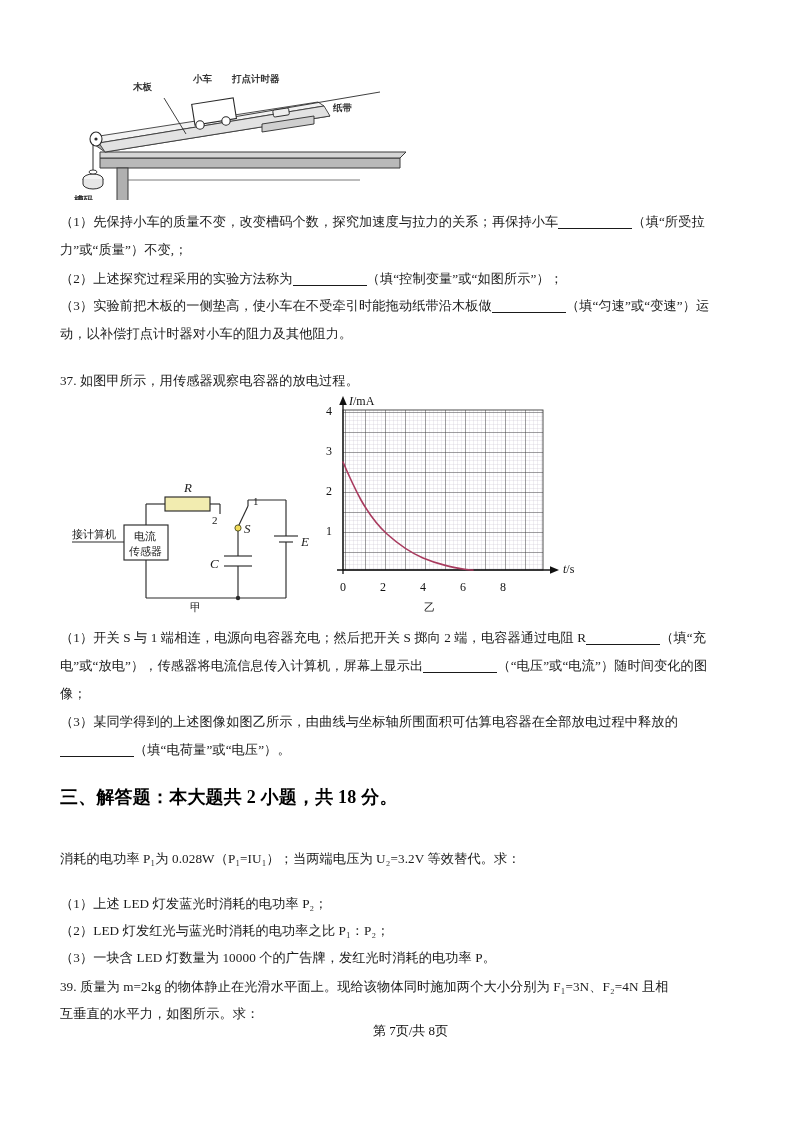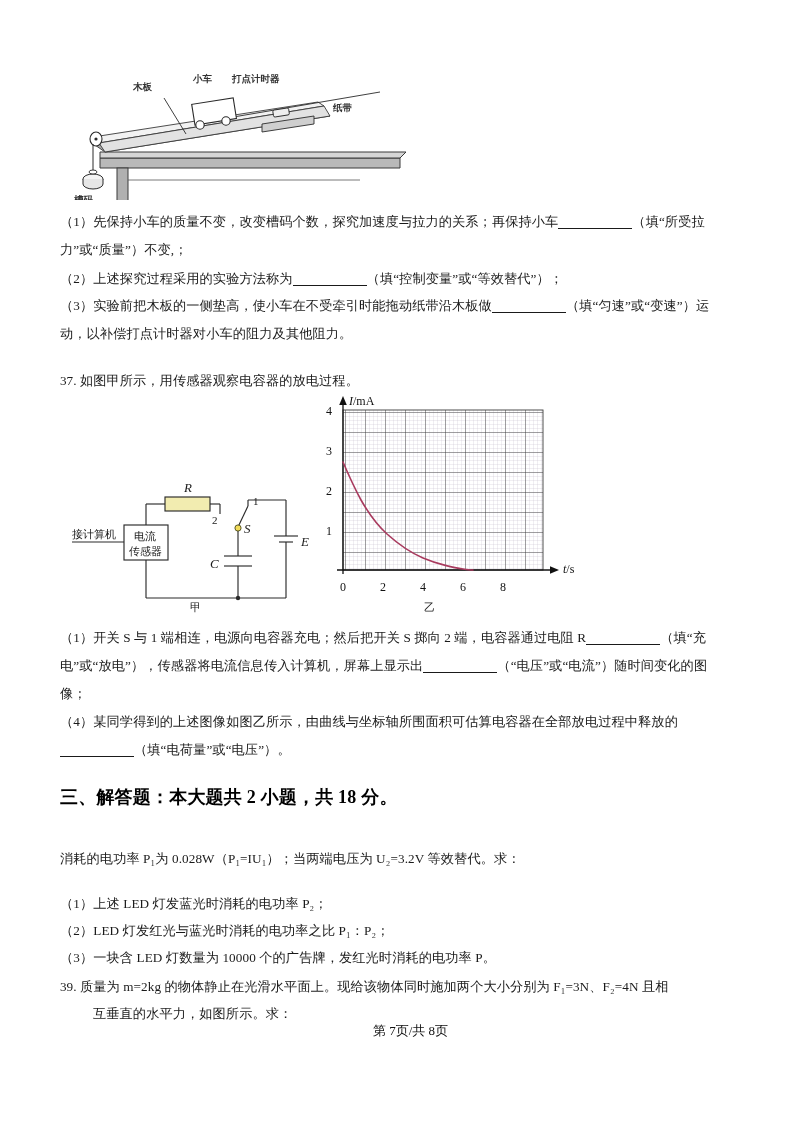--- a/index.html
+++ b/index.html
@@ -167,21 +167,21 @@
       <text class="fig-label" x="273" y="71">纸带</text>
       <text class="fig-label" x="14" y="163">槽码</text>
     </svg>
   </div>
 
   <div class="para" style="left:60px; top:208px; width:672px;">
     <span>（1）先保持小车的质量不变，改变槽码个数，探究加速度与拉力的关系；再保持小车</span><span class="blank"></span><span>（填“所受拉力”或“质量”）不变,；</span>
   </div>
 
   <div class="para" style="left:60px; top:265px; width:672px;">
-    <span>（2）上述探究过程采用的实验方法称为</span><span class="blank"></span><span>（填“控制变量”或“等效替代”）；</span>
+    <span>（2）上述探究过程采用的实验方法称为</span><span class="blank"></span><span>（填“控制变量”或“如图所示”）；</span>
   </div>
 
   <div class="para" style="left:60px; top:292px; width:672px;">
     <span>（3）实验前把木板的一侧垫高，使小车在不受牵引时能拖动纸带沿木板做</span><span class="blank"></span><span>（填“匀速”或“变速”）运动，以补偿打点计时器对小车的阻力及其他阻力。</span>
   </div>
 
   <div class="para" style="left:60px; top:367px; width:672px;">
     <span class="qnum">37.</span>
     <span>如图甲所示，用传感器观察电容器的放电过程。</span>
   </div>
@@ -281,31 +281,31 @@
       <text class="ax-name" x="238" y="181"><tspan class="it">t</tspan>/s</text>
     </svg>
   </div>
   <div class="fig-cap" style="left:424px; top:600px;">乙</div>
 
   <div class="para" style="left:60px; top:624px; width:672px;">
     <span>（1）开关 S 与 1 端相连，电源向电容器充电；然后把开关 S 掷向 2 端，电容器通过电阻 R</span><span class="blank"></span><span>（填“充电”或“放电”），传感器将电流信息传入计算机，屏幕上显示出</span><span class="blank"></span><span>（“电压”或“电流”）随时间变化的图像；</span>
   </div>
 
   <div class="para" style="left:60px; top:708px; width:672px;">
-    <span>（4）某同学得到的上述图像如图乙所示，由曲线与坐标轴所围面积可估算电容器在全部放电过程中释放的</span><span class="blank"></span><span>（填“电荷量”或“电压”）。</span>
+    <span>（3）某同学得到的上述图像如图乙所示，由曲线与坐标轴所围面积可估算电容器在全部放电过程中释放的</span><span class="blank"></span><span>（填“电荷量”或“电压”）。</span>
   </div>
 
   <div class="section-head" style="left:60px; top:785px;">三、解答题：本大题共 2 小题，共 18 分。</div>
 
   <div class="para" style="left:60px; top:845px; width:672px;">消耗的电功率 P₁为 0.028W（P₁=IU₁）；当两端电压为 U₂=3.2V 等效替代。求：</div>
   <div class="para" style="left:60px; top:890px; width:672px;">（1）上述 LED 灯发蓝光时消耗的电功率 P₂；</div>
   <div class="para" style="left:60px; top:917px; width:672px;">（2）LED 灯发红光与蓝光时消耗的电功率之比 P₁：P₂；</div>
   <div class="para" style="left:60px; top:944px; width:672px;">（3）一块含 LED 灯数量为 10000 个的广告牌，发红光时消耗的电功率 P。</div>
 
   <div class="para" style="left:60px; top:973px; width:672px;">
     <span class="qnum">39.</span>
     <span>质量为 m=2kg 的物体静止在光滑水平面上。现给该物体同时施加两个大小分别为 F₁=3N、F₂=4N 且相</span>
   </div>
-  <div class="para" style="left:60px; top:1000px; width:672px;margin-left:33px;">互垂直的水平力，如图所示。求：</div>
+  <div class="para" style="left:60px; top:1000px; width:672px;">互垂直的水平力，如图所示。求：</div>
 
   <div class="footer" style="left:0; top:1022px;">第 7页/共 8页</div>
 
 </div>
 
 </body></html>

